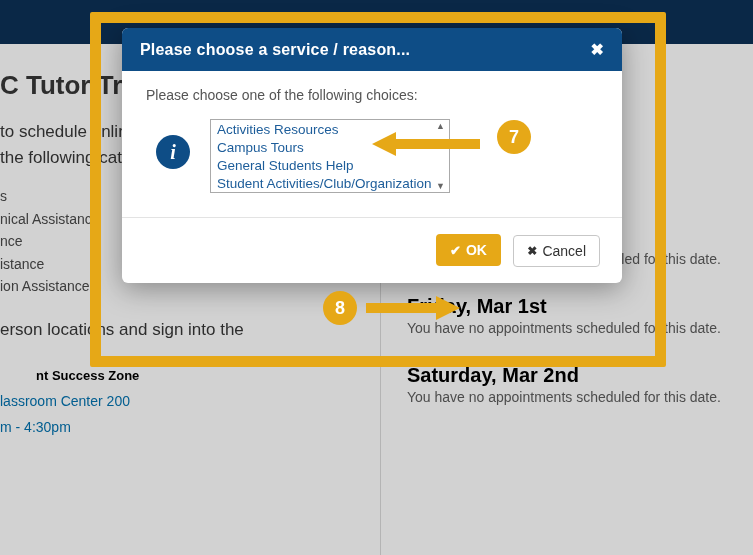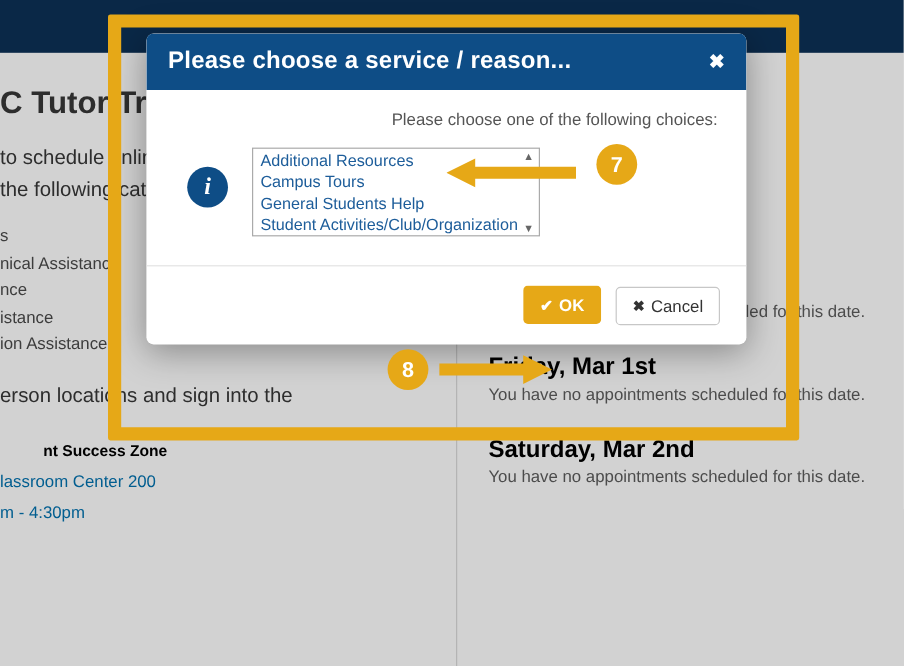--- a/index.html
+++ b/index.html
@@ -20,25 +20,25 @@
   .right-col { flex: 1; border-left: 1px solid #c9c9c9; padding: 50px 20px 20px 26px; color: #333; }
   .day-title { font-size: 20px; font-weight: 600; color: #000000; margin-bottom: 2px; }
   .day-msg { font-size: 14px; color: #555; margin-bottom: 28px; }
 
   .mask { position: absolute; inset: 0; background: rgba(0,0,0,0.10); }
 
   .highlight-frame { position: absolute; left: 90px; top: 12px; width: 576px; height: 355px; border: 11px solid #e6a817; border-radius: 2px; pointer-events: none; }
 
   .modal { position: absolute; left: 122px; top: 28px; width: 500px; background: #fff; border-radius: 6px; box-shadow: 0 6px 28px rgba(0,0,0,0.35); overflow: hidden; }
   .modal-header { background: #0e4d86; color: #fff; display: flex; align-items: center; justify-content: space-between; padding: 12px 18px; }
-  .modal-title { font-size: 20px; font-weight: 700; letter-spacing: .2px; }
+  .modal-title { font-size: 16px; font-weight: 700; letter-spacing: .2px; }
   .modal-close { color: #fff; font-size: 16px; cursor: pointer; font-weight: 700; }
 
   .modal-body { padding: 16px 24px 24px 24px; }
-  .modal-instr { font-size: 14px; color: #555; text-align: right; margin-bottom: 16px; }
+  .modal-instr { font-size: 14px; color: #555; text-align: left; margin-bottom: 16px; }
   .body-row { display: flex; align-items: flex-start; gap: 20px; padding: 0 6px; }
 
   .info-badge { width: 34px; height: 34px; border-radius: 50%; background: #0e4d86; display: flex; align-items: center; justify-content: center; margin-top: 16px; flex-shrink: 0; margin-left: 4px; }
   .info-badge span { color: #fff; font-weight: 900; font-style: italic; font-family: Georgia, serif; font-size: 20px; }
 
   .select-box { border: 1px solid #aaa; width: 240px; font-size: 13.5px; color: #1d5d9a; background: #fff; position: relative; }
   .select-box .opt { padding: 1.5px 6px; cursor: pointer; white-space: nowrap; overflow: hidden; text-overflow: ellipsis; }
   .select-box .scroll-ind { position: absolute; right: 4px; font-size: 9px; color: #666; }
   .scroll-ind.up { top: 1px; }
   .scroll-ind.down { bottom: 1px; }
@@ -111,21 +111,21 @@
     <div class="modal-close">✖</div>
   </div>
   <div class="modal-body">
     <div class="modal-instr">Please choose one of the following choices:</div>
     <div class="body-row">
       <div class="info-badge">
           <span>i</span>
         </div>
       <div class="select-box">
         <span class="scroll-ind up">▲</span>
-        <div class="opt">Additional Resources</div>
+        <div class="opt">Activities Resources</div>
         <div class="opt">Campus Tours</div>
         <div class="opt">General Students Help</div>
         <div class="opt">Student Activities/Club/Organization</div>
         <span class="scroll-ind down">▼</span>
       </div>
     </div>
   </div>
   <div class="modal-footer">
     <button class="btn btn-ok">
       <span class="chk">✔</span>

